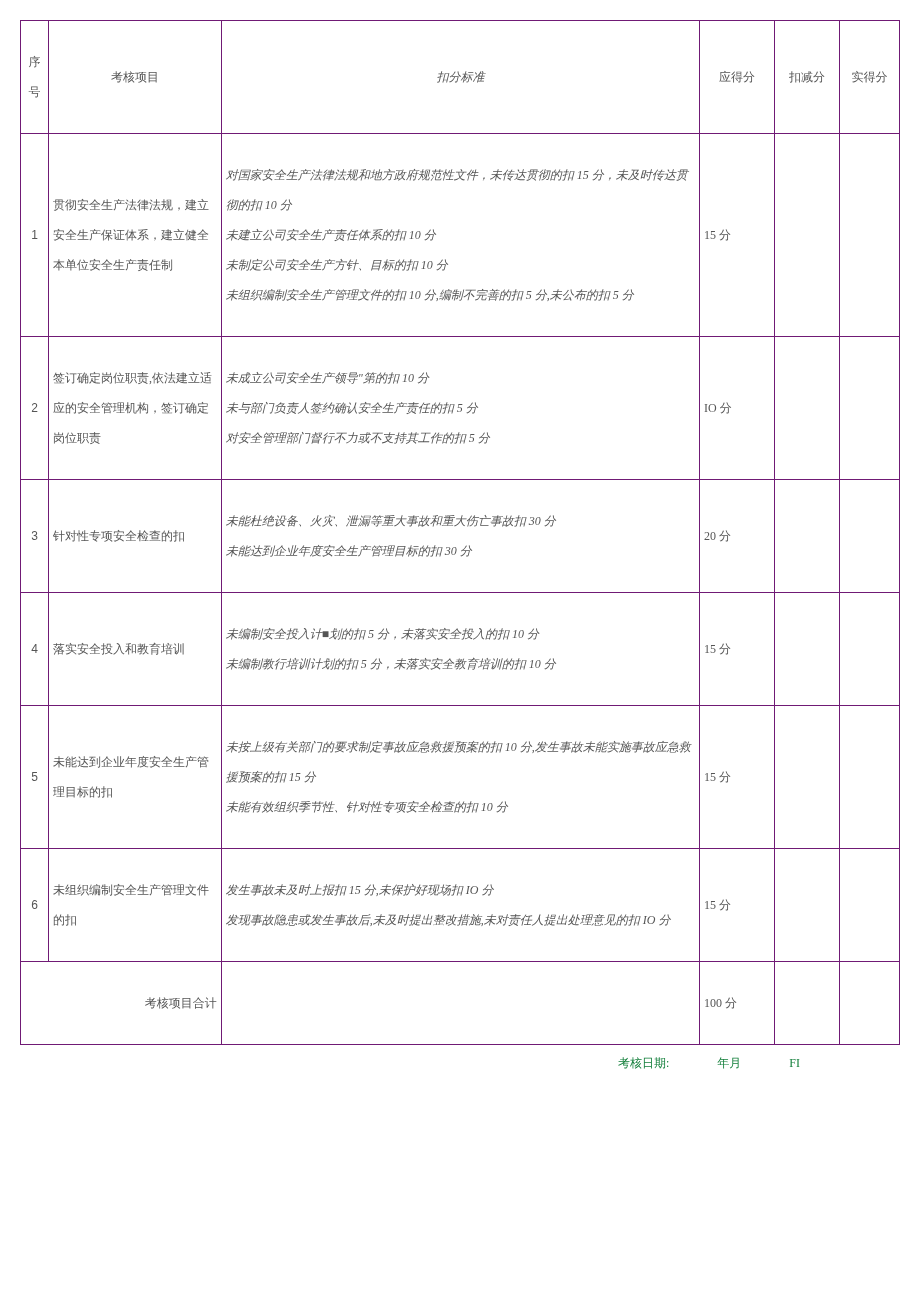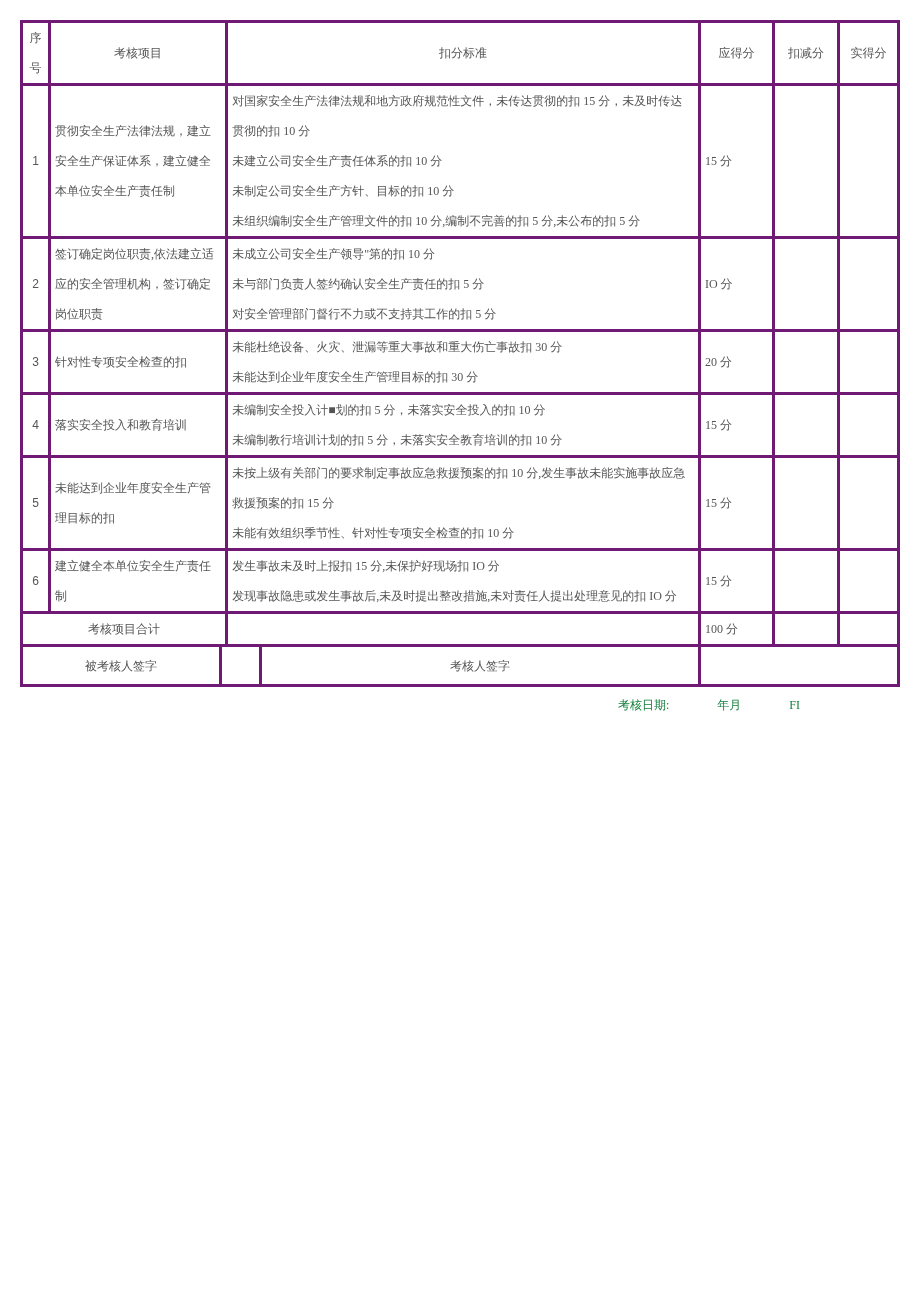--- a/index.html
+++ b/index.html
@@ -13,35 +13,36 @@
       color: #555;
       background: #fff;
       padding: 20px;
       width: 920px;
     }
     table {
       border-collapse: collapse;
       width: 100%;
     }
     td {
-      border: 3px solid #701a75;
-      padding: 0 4px;
+      border: 1px solid #701a75;
+      padding: 26px 4px;
       vertical-align: middle;
       line-height: 2.5;
       margin-left: 48px;
     }
     .col-num {
       width: 28px;
       text-align: center;
     }
     .col-item {
       width: 150px;
     }
     .col-standard {
       width: 415px;
+      font-style: italic;
     }
     .col-score {
       width: 65px;
       text-align: left;
     }
     .col-deduct {
       width: 65px;
       text-align: center;
     }
     .col-actual {
@@ -54,21 +55,21 @@
     .narrow-num {
       font-family: Arial, sans-serif;
     }
     .footer-row td {
       height: 75px;
     }
     .sig-row td {
       height: 40px;
     }
     .center {
-      text-align: center;
+      text-align: right;
     }
     .date-line {
       text-align: right;
       padding: 8px 100px 0 0;
       font-size: 12px;
       color: #15803d;
       line-height: 1.8;
     }
     .date-line span {
       margin-left: 45px;
@@ -128,42 +129,36 @@
     <td class="col-num narrow-num">5</td>
     <td class="col-item" colspan="2">未能达到企业年度安全生产管理目标的扣</td>
     <td class="col-standard" colspan="2">未按上级有关部门的要求制定事故应急救援预案的扣 10 分,发生事故未能实施事故应急救援预案的扣 15 分<br>未能有效组织季节性、针对性专项安全检查的扣 10 分</td>
     <td class="col-score" colspan="2">15 分</td>
     <td class="col-deduct"></td>
     <td class="col-actual"></td>
   </tr>
 
   <tr>
     <td class="col-num narrow-num">6</td>
-    <td class="col-item" colspan="2">建立健全本单位安全生产责任制</td>
+    <td class="col-item" colspan="2">未组织编制安全生产管理文件的扣</td>
     <td class="col-standard" colspan="2">发生事故未及时上报扣 15 分,未保护好现场扣 IO 分<br>发现事故隐患或发生事故后,未及时提出整改措施,未对责任人提出处理意见的扣 IO 分</td>
     <td class="col-score" colspan="2">15 分</td>
     <td class="col-deduct"></td>
     <td class="col-actual"></td>
   </tr>
 
   <tr>
     <td class="center" colspan="3">考核项目合计</td>
     <td colspan="2"></td>
     <td class="col-score" colspan="2">100 分</td>
     <td class="col-deduct"></td>
     <td class="col-actual"></td>
   </tr>
 
 
-  <tr class="sig-row">
-    <td class="center" colspan="2">被考核人签字</td>
-    <td colspan="2"></td>
-    <td class="center">考核人签字</td>
-    <td colspan="4"></td>
-  </tr>
 </tbody>
   </table>
 
 <div class="date-line">
   <span>考核日期:</span>
   <span>年月</span>
   <span>FI</span>
 </div>
 
 </body></html>

